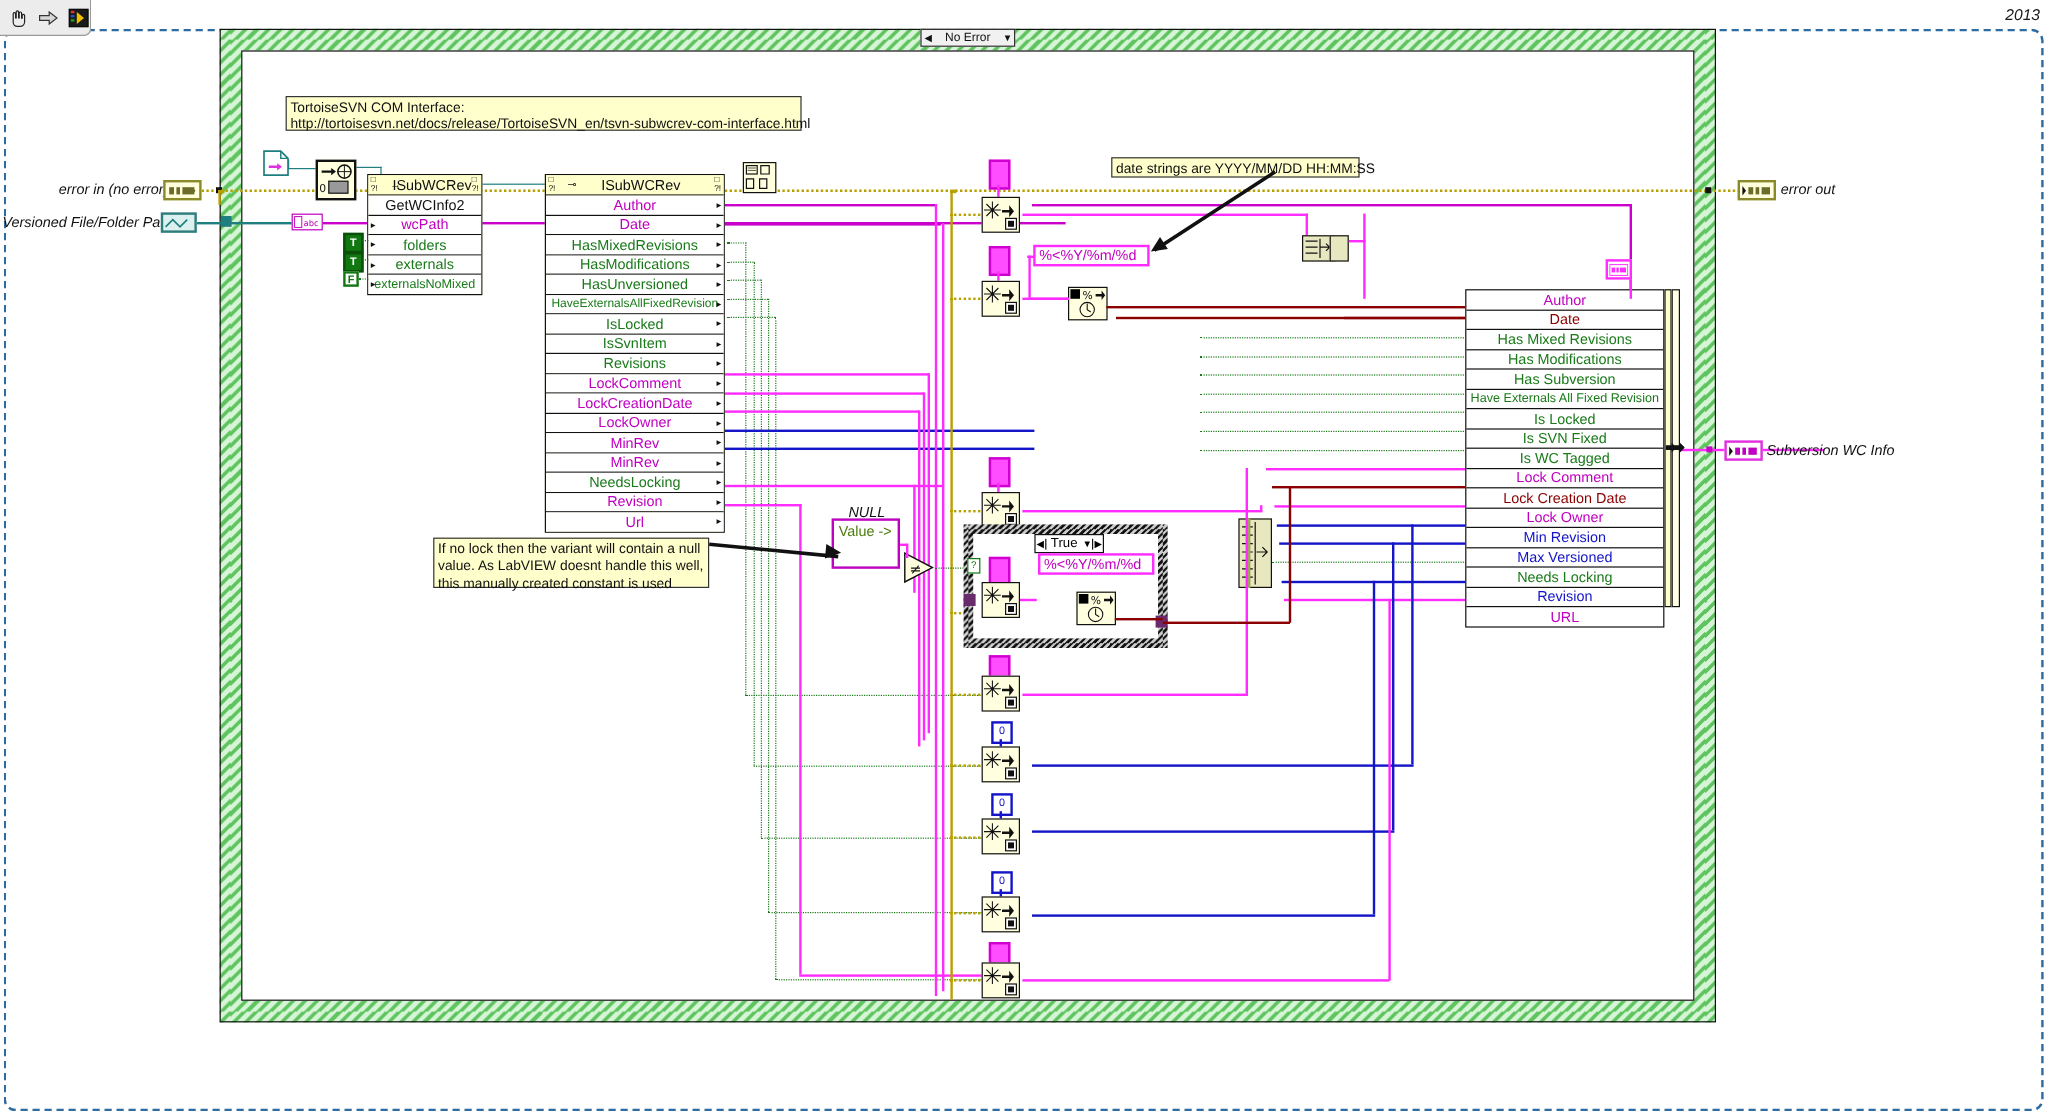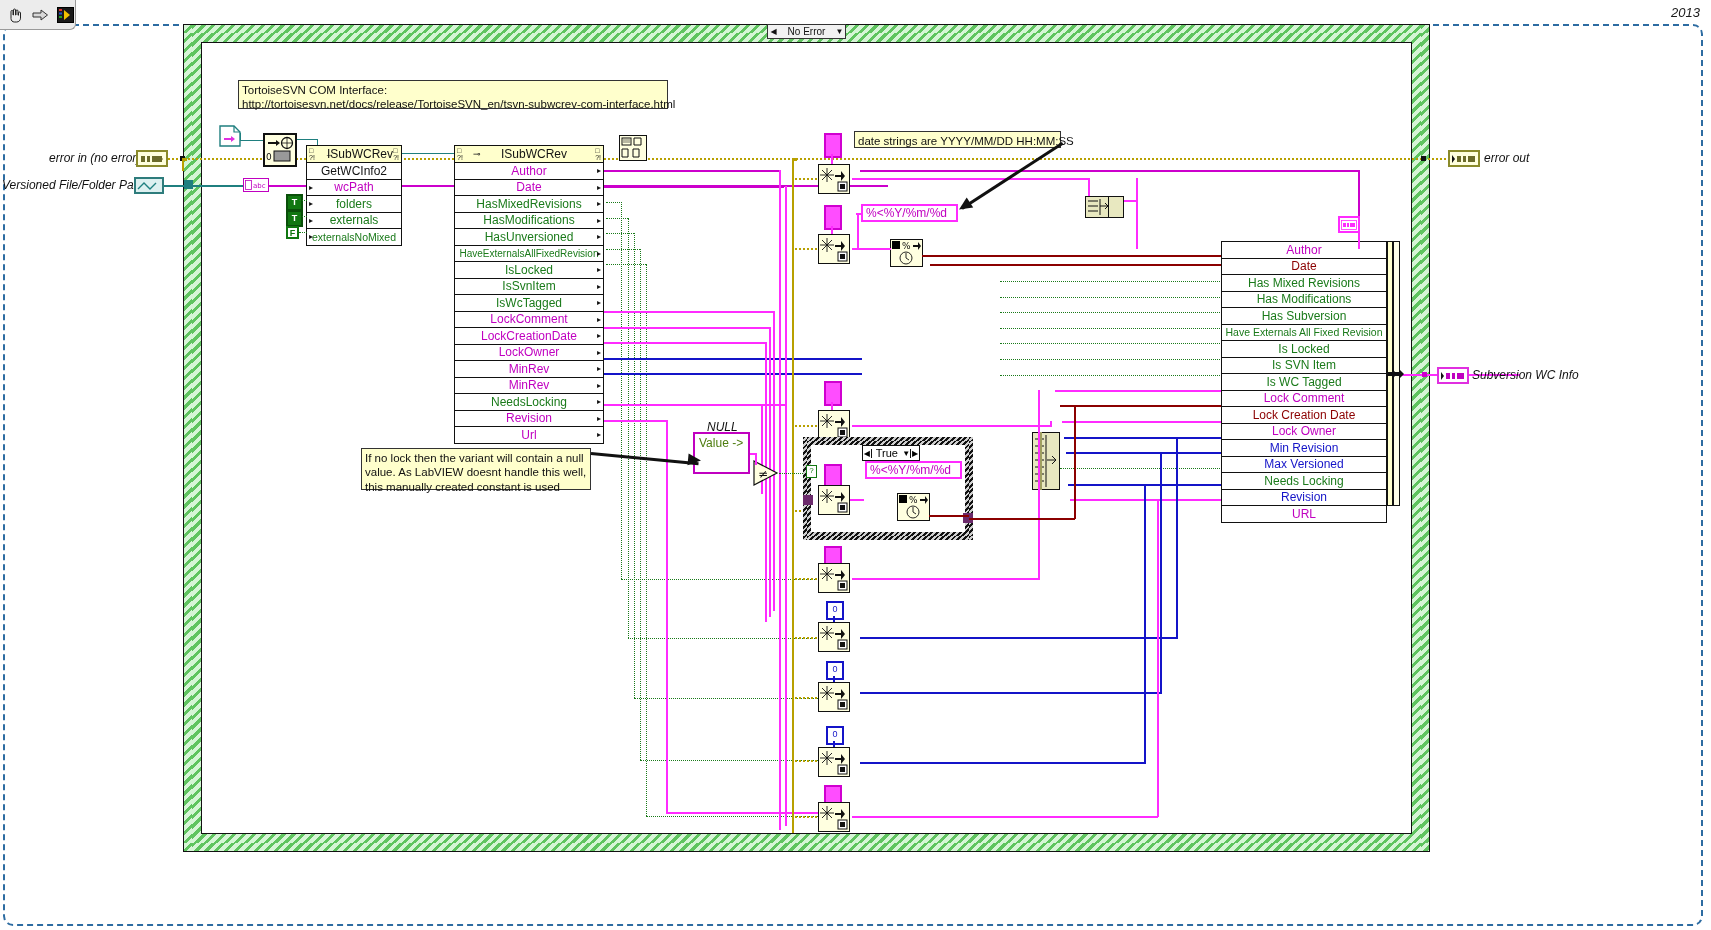--- a/index.html
+++ b/index.html
@@ -361,21 +361,21 @@
       </div>
     <div class="row c-grn">
         <span>IsLocked</span>
         <span class="rowarrow">▸</span>
       </div>
     <div class="row c-grn">
         <span>IsSvnItem</span>
         <span class="rowarrow">▸</span>
       </div>
     <div class="row c-grn">
-        <span>IsWcTagged</span>
+        <span>Revisions</span>
         <span class="rowarrow">▸</span>
       </div>
     <div class="row c-mag">
         <span>LockComment</span>
         <span class="rowarrow">▸</span>
       </div>
     <div class="row c-mag">
         <span>LockCreationDate</span>
         <span class="rowarrow">▸</span>
       </div>
@@ -615,21 +615,21 @@
   </div>
 
   <div class="abs cluster" style="left:1221px;top:241px;width:166px;">
     <div class="row c-mag">Author</div>
     <div class="row c-red">Date</div>
     <div class="row c-grn">Has Mixed Revisions</div>
     <div class="row c-grn">Has Modifications</div>
     <div class="row c-grn">Has Subversion</div>
     <div class="row c-grn" style="font-size:10.5px;">Have Externals All Fixed Revision</div>
     <div class="row c-grn">Is Locked</div>
-    <div class="row c-grn">Is SVN Item</div>
+    <div class="row c-grn">Is SVN Fixed</div>
     <div class="row c-grn">Is WC Tagged</div>
     <div class="row c-mag">Lock Comment</div>
     <div class="row c-red">Lock Creation Date</div>
     <div class="row c-mag">Lock Owner</div>
     <div class="row c-blu">Min Revision</div>
     <div class="row c-blu">Max Versioned</div>
     <div class="row c-grn">Needs Locking</div>
     <div class="row c-blu">Revision</div>
     <div class="row c-mag">URL</div>
   </div>
@@ -687,21 +687,21 @@
   <div class="abs term term-pink" style="left:1437px;top:367px;width:32px;height:17px;">
     <svg width="26" height="12" viewBox="0 0 26 12">
         <path d="M1 2l0 8 3-4z" fill="#111"></path>
         <rect x="6" y="3" width="4" height="6" fill="#c000c0"></rect>
         <rect x="12" y="3" width="3" height="6" fill="#c000c0"></rect>
         <rect x="17" y="3" width="7" height="6" fill="#c000c0"></rect>
       </svg>
   </div>
   <div class="abs plainlabel" style="left:1472px;top:368px;">Subversion WC Info</div>
 
-  <div class="abs comment" style="left:854px;top:131px;width:207px;height:17px;">date strings are YYYY/MM/DD HH:MM:SS</div>
+  <div class="abs comment" style="left:926px;top:131px;width:207px;height:17px;">date strings are YYYY/MM/DD HH:MM:SS</div>
   <div class="abs leader" style="left:962px;top:207px;width:120px;transform:rotate(-33deg);"></div>
   <div class="abs leadhead" style="left:958px;top:200px;border-right:13px solid #111;transform:rotate(-33deg);"></div>
 
   <div class="abs comment" style="left:361px;top:448px;width:230px;height:42px;font-size:11.5px;white-space:normal;">If no lock then the variant will contain a null
 value. As LabVIEW doesnt handle this well, this
 manually created constant is used</div>
   <div class="abs leader" style="left:591px;top:452px;width:108px;transform:rotate(5.5deg);"></div>
   <div class="abs leadhead" style="left:688px;top:454px;border-left:13px solid #111;transform:rotate(5.5deg);"></div>
 
   <div class="abs w w2v magdot" style="left:1358px;top:233px;height:16px;"></div>

